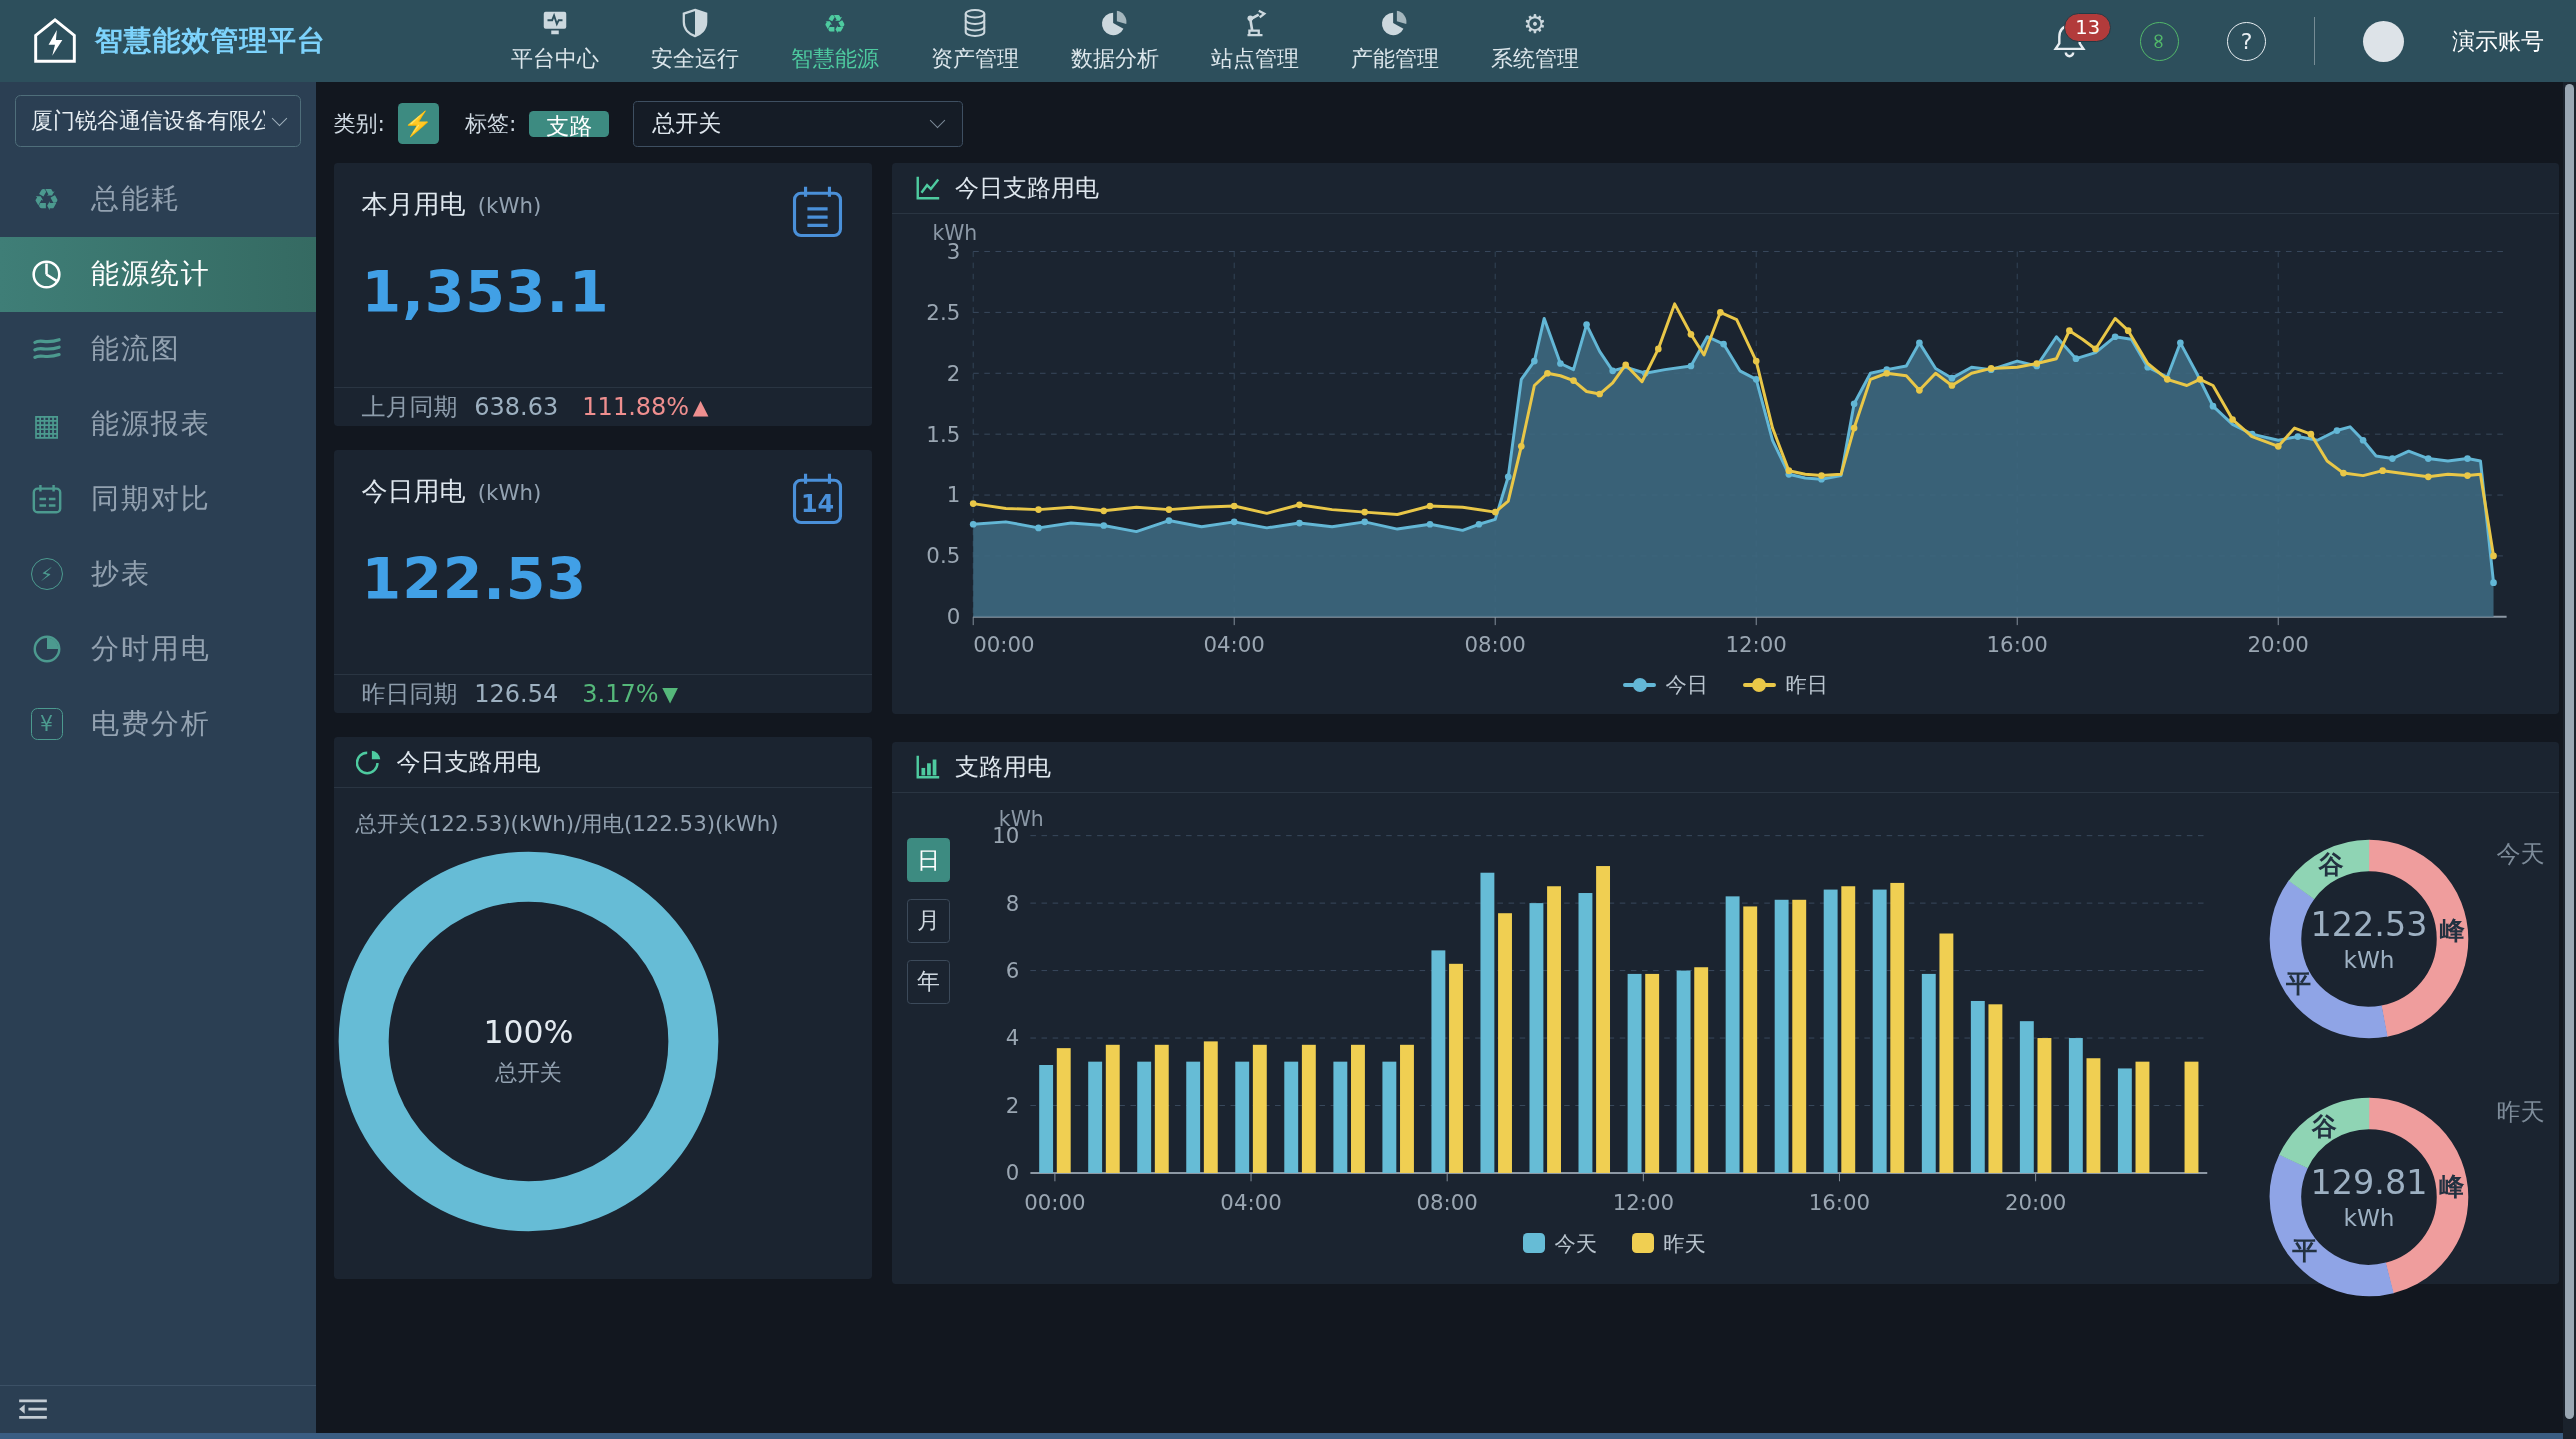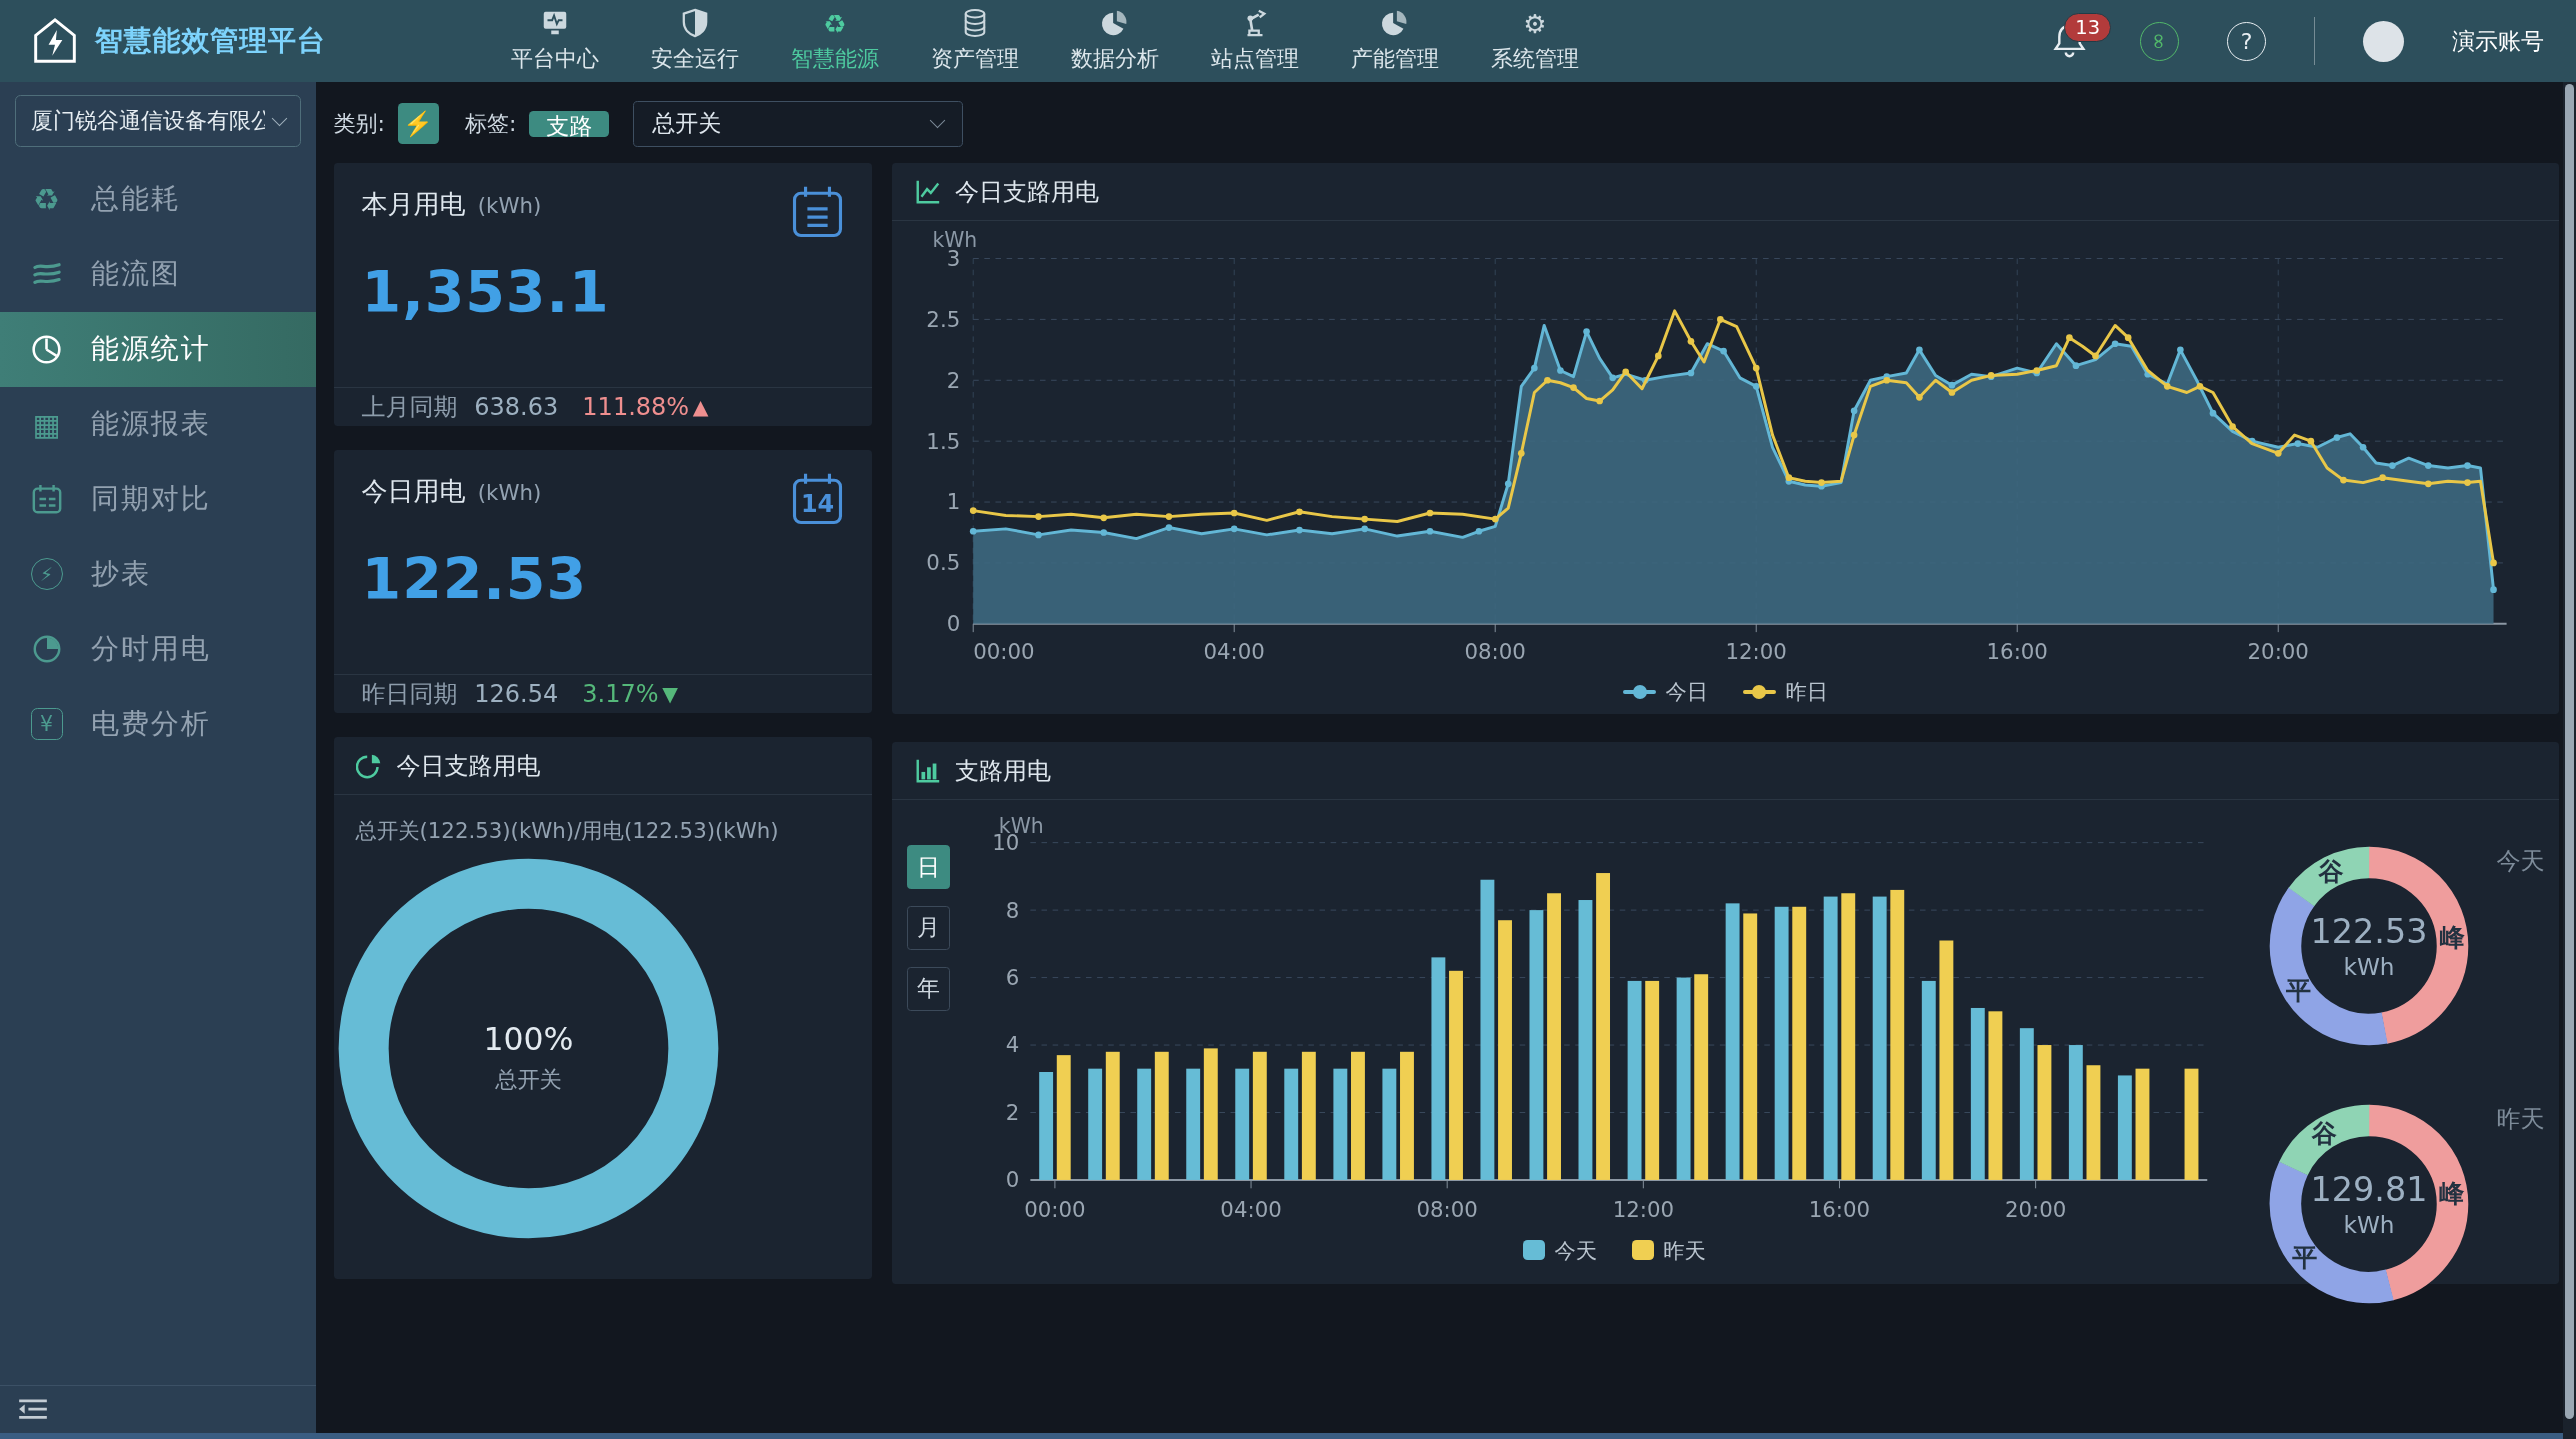--- a/index.html
+++ b/index.html
@@ -71,21 +71,21 @@
 .stat-value{font-size:57px;font-weight:bold;color:#41a0e6;margin-top:37px;letter-spacing:0.9px}
 .stat-foot{position:absolute;left:0;right:0;bottom:0;height:39px;border-top:0.9px solid #2a3542;
  display:flex;align-items:center;gap:16.7px;padding:0 28px;font-size:24px}
 .cmp-label{color:#8d9cab}
 .cmp-value{color:#9db0c0}
 .pct{margin-left:7.4px;display:flex;align-items:center;gap:3.7px}
 .pct.up{color:#ef8f8f}
 .pct.down{color:#55b87a}
 .arrow{font-size:20.4px}
 
-.chart-header{height:58px;border-bottom:0.9px solid #2a3542;display:flex;align-items:center;gap:13px;padding:0 22px}
+.chart-header{height:51px;border-bottom:0.9px solid #2a3542;display:flex;align-items:center;gap:13px;padding:0 22px}
 .chart-header .htitle{font-size:24px;color:#dfe7ee}
 .donut-card{height:542px}
 .donut-sub{padding:20.4px 22px 0;font-size:21.3px;color:#93a2b1}
 .donut-wrap{display:flex;justify-content:flex-start;margin-top:9.3px}
 .line-card{height:551px;margin-bottom:28px}
 .line-svg-wrap{padding:5.6px 0 0 18.5px}
 .legend{display:flex;justify-content:center;gap:35px;align-items:center;height:32px}
 .legend-item{display:flex;align-items:center;gap:9.3px;font-size:21.3px;color:#b9c4ce;cursor:pointer}
 .lmark{width:33px;height:3.7px;border-radius:1.9px;position:relative}
 .lmark i{position:absolute;width:14px;height:14px;border-radius:50%;left:9.3px;top:-5.1px}
@@ -206,36 +206,36 @@
 <div class="sidebar">
   <div class="company">
     <span class="ctext">厦门锐谷通信设备有限公司</span>
     <span class="chev"></span>
   </div>
   <div class="menu">
     <div class="mitem">
       <span class="micon">♻</span>
       <span class="mlabel">总能耗</span>
     </div>
-    <div class="mitem">
-      <span class="micon">
-        <svg width="32" height="28" viewBox="0 0 34 30">
-            <path d="M4 8 C10 4 16 10 30 5 M4 16 C10 12 16 18 30 13 M4 24 C10 20 16 26 30 21" fill="none" stroke="#4c9a8f" stroke-width="3.4" stroke-linecap="round"></path>
-          </svg>
-      </span>
-      <span class="mlabel">能流图</span>
-    </div>
     <div class="mitem active">
       <span class="micon">
         <svg width="33" height="33" viewBox="0 0 36 36">
             <circle cx="18" cy="18" r="14" fill="none" stroke="#fff" stroke-width="2.8"></circle>
             <path d="M18 18 V6 M18 18 L29 25" stroke="#fff" stroke-width="2.8"></path>
           </svg>
       </span>
       <span class="mlabel">能源统计</span>
+    </div>
+    <div class="mitem">
+      <span class="micon">
+        <svg width="32" height="28" viewBox="0 0 34 30">
+            <path d="M4 8 C10 4 16 10 30 5 M4 16 C10 12 16 18 30 13 M4 24 C10 20 16 26 30 21" fill="none" stroke="#4c9a8f" stroke-width="3.4" stroke-linecap="round"></path>
+          </svg>
+      </span>
+      <span class="mlabel">能流图</span>
     </div>
     <div class="mitem">
       <span class="micon">▦</span>
       <span class="mlabel">能源报表</span>
     </div>
     <div class="mitem">
       <span class="micon">
         <svg width="32" height="32" viewBox="0 0 34 34">
             <rect x="3" y="6" width="28" height="25" rx="4" fill="none" stroke="#4c9a8f" stroke-width="2.6"></rect>
             <path d="M10 2 v7 M24 2 v7" stroke="#4c9a8f" stroke-width="2.6"></path>

